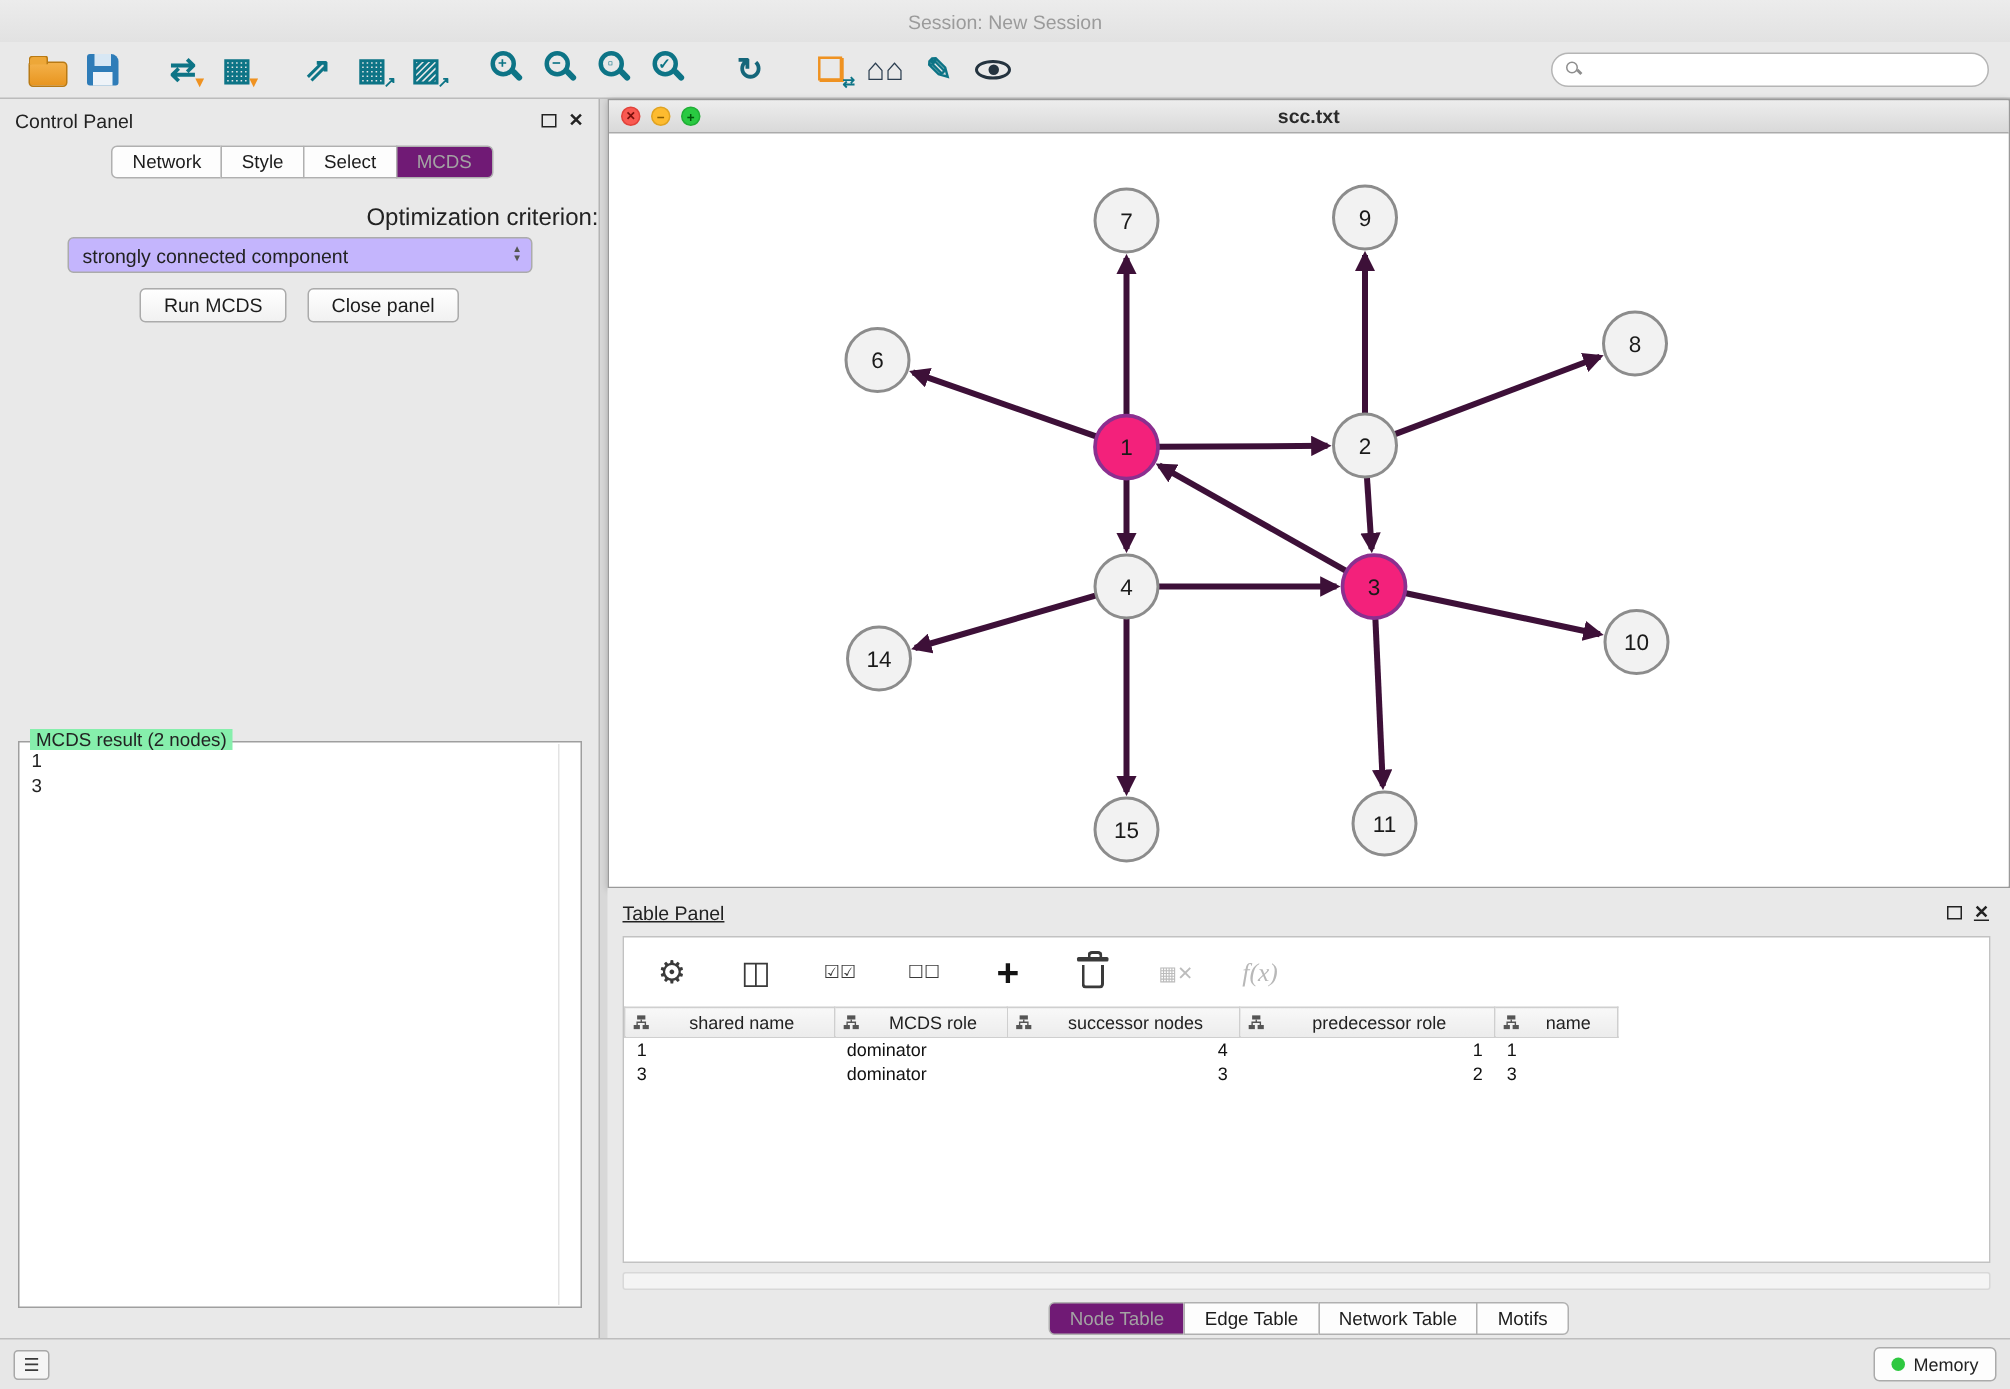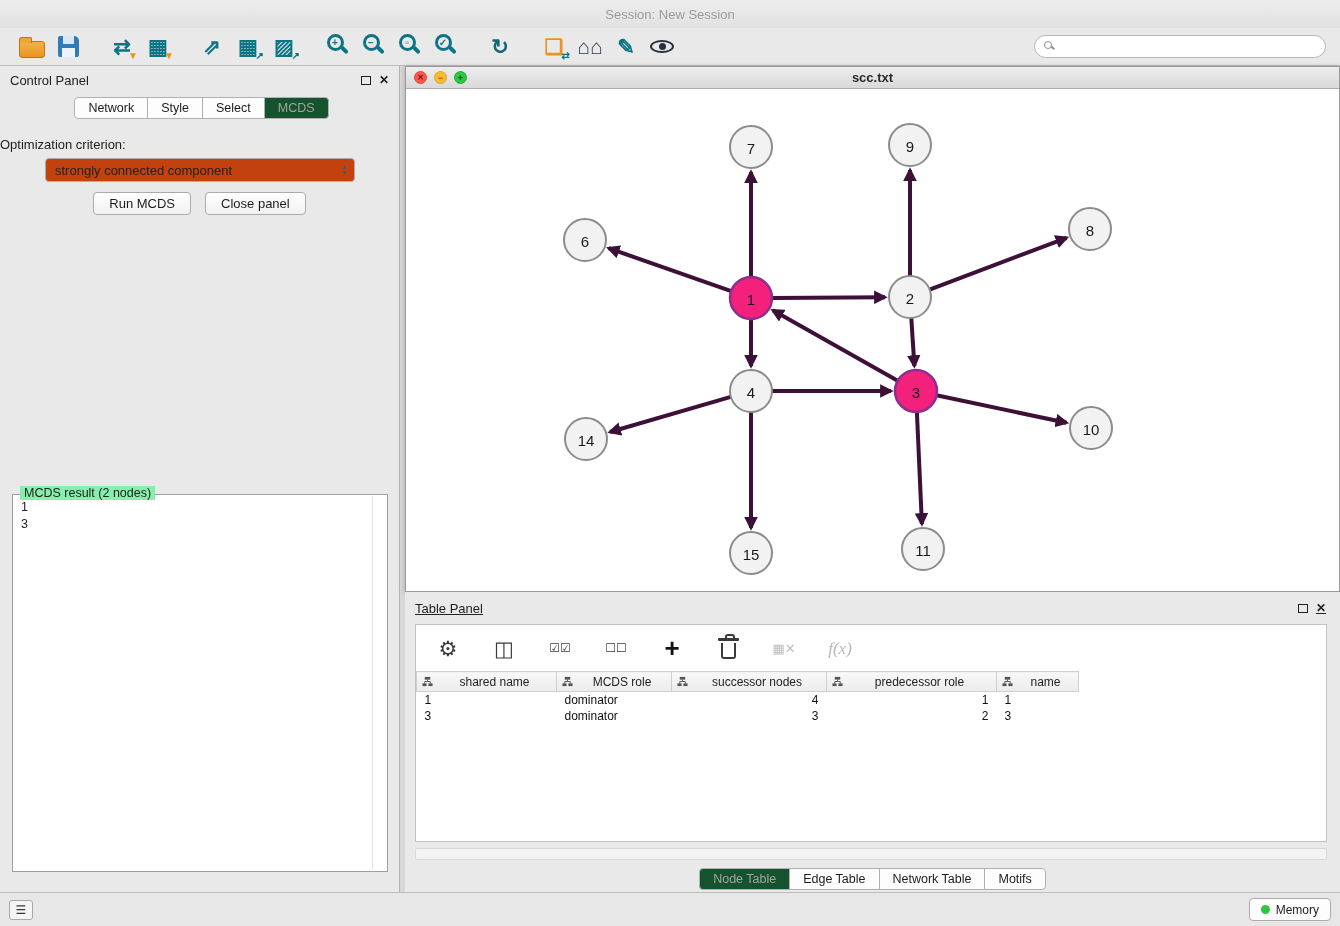--- a/index.html
+++ b/index.html
@@ -58,26 +58,26 @@
   .panel-icons { margin-left:auto; display:flex; align-items:center; gap:8px; }
   .float-icon { width:10px; height:9px; border:1.5px solid #222; display:inline-block; }
   .close-icon { display:inline-flex; }
   .close-icon::after { content:"✕"; font-weight:bold; font-size:12px; color:#222; line-height:1; }
 
   .seg-tabs { display:flex; }
   .seg-tab { height:22px; padding:0 13px; background:#fdfdfd; border:1px solid #b0b0b0; margin-left:-1px;
     font-size:12.5px; display:flex; align-items:center; color:#1c1c1c; }
   .seg-tab:first-child { border-radius:4px 0 0 4px; margin-left:0; }
   .seg-tab:last-child { border-radius:0 4px 4px 0; }
-  .seg-tab.active { background:#14532d; color:#a3a3a3; }
+  .seg-tab.active { background:#701a75; color:#a3a3a3; }
 
   #control-tabs { position:absolute; top:31px; left:4px; right:0; justify-content:center;align-items:flex-end; }
 
-  .opt-label { position:absolute; top:71px; left:0; right:0; text-align:left; font-size:13px; }
-  .dropdown { position:absolute; top:92px; left:45px; width:310px; height:24px; background:#c2410c; border:1px solid #ababab; border-radius:4px;
+  .opt-label { position:absolute; top:71px; left:12px; right:0; text-align:right; font-size:16px; }
+  .dropdown { position:absolute; top:92px; left:45px; width:310px; height:24px; background:#c4b5fd; border:1px solid #ababab; border-radius:4px;
     display:flex; align-items:center; padding:0 6px 0 9px; font-size:13px; }
   .dropdown .stepper { margin-left:auto; display:flex; flex-direction:column; align-items:center; line-height:1; color:#555; }
   .stepper::before { content:"▲"; font-size:6.5px; }
   .stepper::after { content:"▼"; font-size:6.5px; }
 
   .btn-row { position:absolute; top:126px; left:0; right:0; display:flex; justify-content:center; gap:14px; }
   .mac-btn { height:23px; padding:0 15px; background:linear-gradient(#ffffff,#f1f1f1); border:1px solid #ababab; border-radius:4px;
     font-size:13px; font-family:inherit; color:#1c1c1c; }
 
   .groupbox { position:absolute; left:12px; right:11px; top:428px; bottom:20px; border:1px solid #9f9f9f; background:#fff; }

